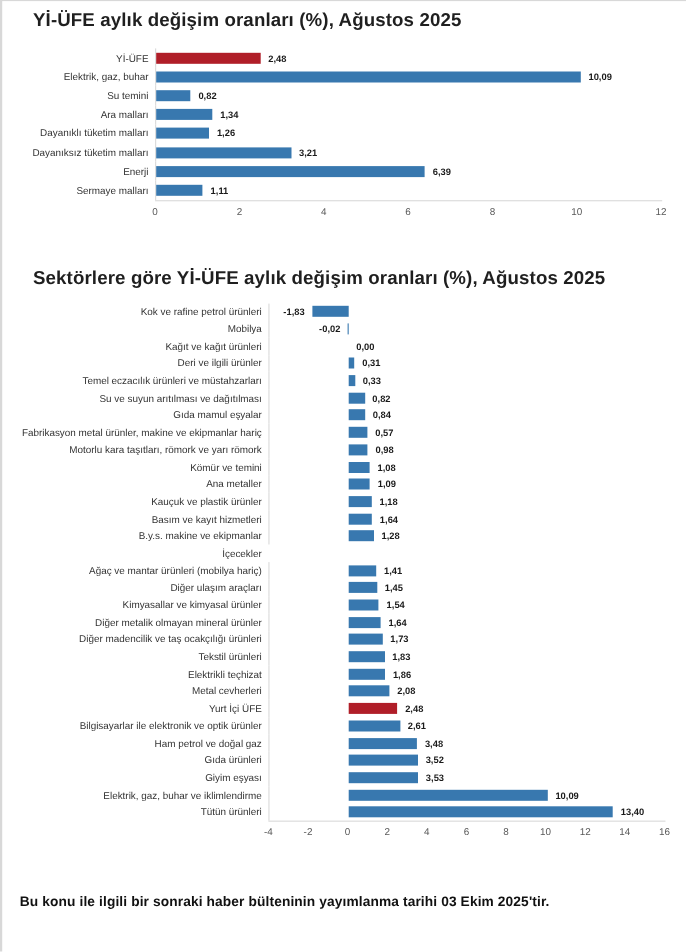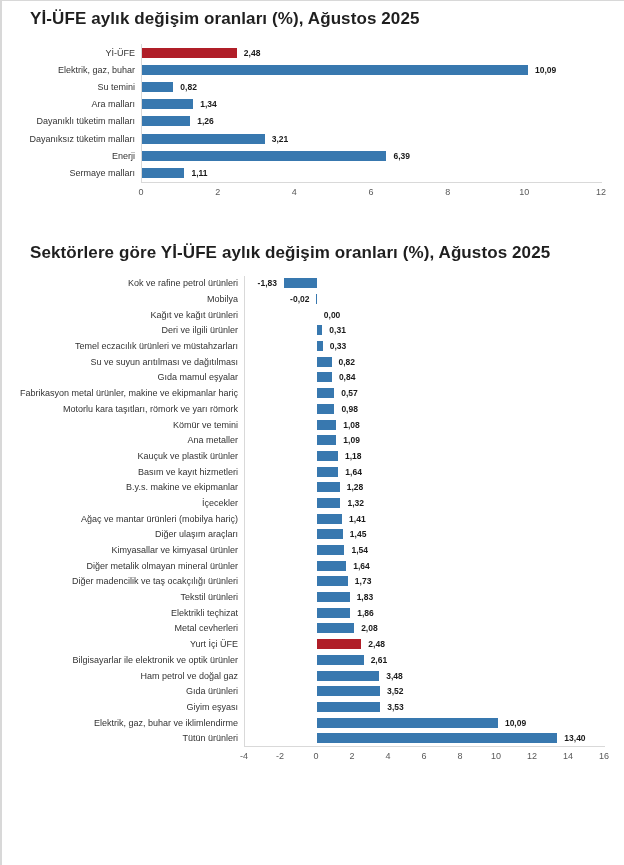--- a/index.html
+++ b/index.html
@@ -269,24 +269,20 @@
         </div>
         <div class="row">
           <div class="cat-label">B.y.s. makine ve ekipmanlar</div>
           <div class="plot">
             <div class="bar" style="width: 6.4%; min-width: 1px; left: 20%; background: rgb(56, 120, 175);"></div>
             <div class="val" style="left: calc(26.4% + 7px);">1,28</div>
           </div>
         </div>
         <div class="row">
           <div class="cat-label">İçecekler</div>
-          <div class="plot">
-            <div class="bar" style="width: 6.6%; min-width: 1px; left: 20%; background: rgb(56, 120, 175);"></div>
-            <div class="val" style="left: calc(26.6% + 7px);">1,32</div>
-          </div>
         </div>
         <div class="row">
           <div class="cat-label">Ağaç ve mantar ürünleri (mobilya hariç)</div>
           <div class="plot">
             <div class="bar" style="width: 7.05%; min-width: 1px; left: 20%; background: rgb(56, 120, 175);"></div>
             <div class="val" style="left: calc(27.05% + 7px);">1,41</div>
           </div>
         </div>
         <div class="row">
           <div class="cat-label">Diğer ulaşım araçları</div>
@@ -396,14 +392,15 @@
         <span class="tick" style="left: 40%; color: rgb(89, 89, 89);">4</span>
         <span class="tick" style="left: 50%; color: rgb(89, 89, 89);">6</span>
         <span class="tick" style="left: 60%; color: rgb(89, 89, 89);">8</span>
         <span class="tick" style="left: 70%; color: rgb(89, 89, 89);">10</span>
         <span class="tick" style="left: 80%; color: rgb(89, 89, 89);">12</span>
         <span class="tick" style="left: 90%; color: rgb(89, 89, 89);">14</span>
         <span class="tick" style="left: 100%; color: rgb(89, 89, 89);">16</span>
       </div>
   </section>
 
+  <p class="footer-note">Bu konu ile ilgili bir sonraki haber bülteninin yayımlanma tarihi 03 Ekim 2025'tir.</p>
 
 </div>
 
 </body></html>

